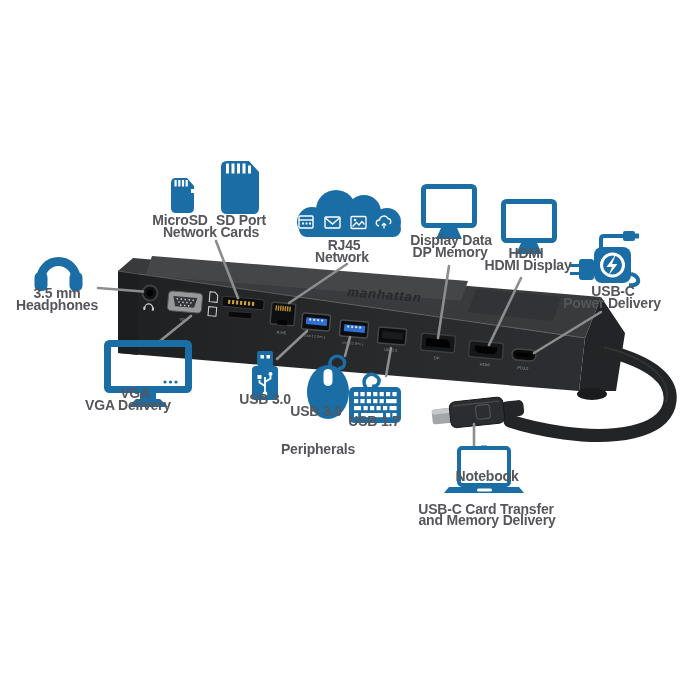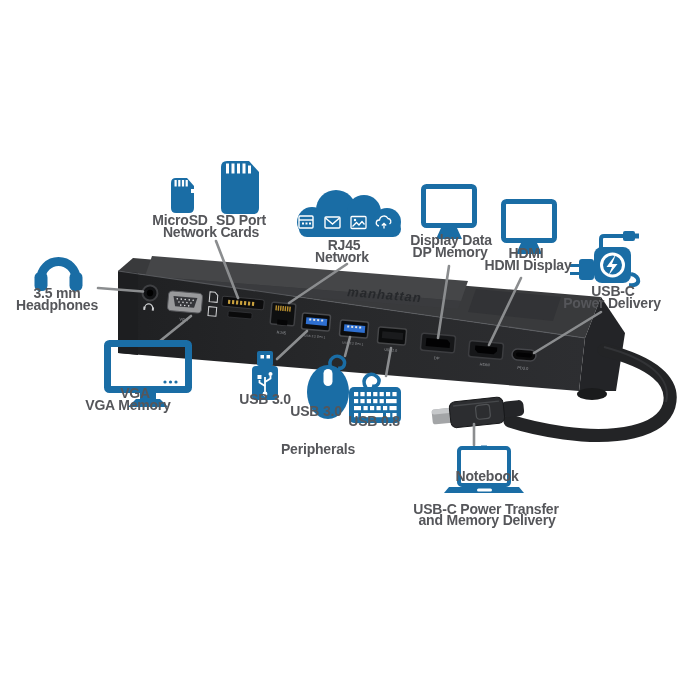--- a/index.html
+++ b/index.html
@@ -333,26 +333,26 @@
 <div class="lbl" style="left:451px;top:233px">Display Data</div>
 <div class="lbl" style="left:450px;top:245px">DP Memory</div>
 
 <div class="lbl" style="left:526px;top:246px">HDMI</div>
 <div class="lbl" style="left:528px;top:258px">HDMI Display</div>
 
 <div class="lbl" style="left:613px;top:284px">USB-C</div>
 <div class="lbl" style="left:612px;top:296px">Power Delivery</div>
 
 <div class="lbl" style="left:135px;top:386px">VGA</div>
-<div class="lbl" style="left:128px;top:398px">VGA Memory</div>
+<div class="lbl" style="left:128px;top:398px">VGA Delivery</div>
 
 <div class="lbl" style="left:265px;top:392px">USB 3.0</div>
 
 <div class="lbl" style="left:316px;top:404px">USB 3.0</div>
 <div class="lbl" style="left:318px;top:442px">Peripherals</div>
 
-<div class="lbl" style="left:374px;top:414px">USB 0.8</div>
+<div class="lbl" style="left:374px;top:414px">USB 1.7</div>
 
 <div class="lbl" style="left:487px;top:469px">Notebook</div>
-<div class="lbl" style="left:486px;top:502px">USB-C Power Transfer</div>
+<div class="lbl" style="left:486px;top:502px">USB-C Card Transfer</div>
 <div class="lbl" style="left:487px;top:513px">and Memory Delivery</div>
 
 </div>
 
 </body></html>

